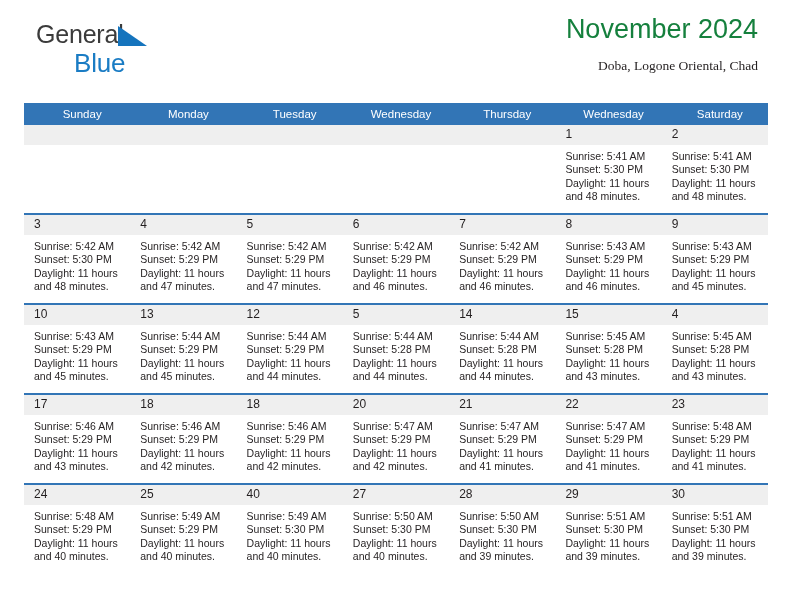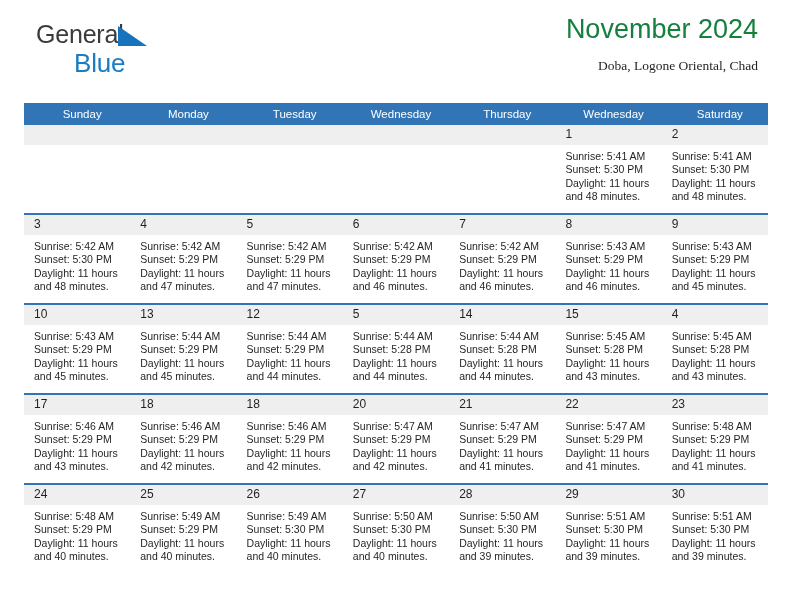--- a/index.html
+++ b/index.html
@@ -419,21 +419,21 @@
           <td>
             <div class="daynum">25</div>
             <div class="events">
               <div>Sunrise: 5:49 AM</div>
               <div>Sunset: 5:29 PM</div>
               <div>Daylight: 11 hours</div>
               <div>and 40 minutes.</div>
             </div>
           </td>
           <td>
-            <div class="daynum">26</div>
+            <div class="daynum">40</div>
             <div class="events">
               <div>Sunrise: 5:49 AM</div>
               <div>Sunset: 5:30 PM</div>
               <div>Daylight: 11 hours</div>
               <div>and 40 minutes.</div>
             </div>
           </td>
           <td>
             <div class="daynum">27</div>
             <div class="events">

